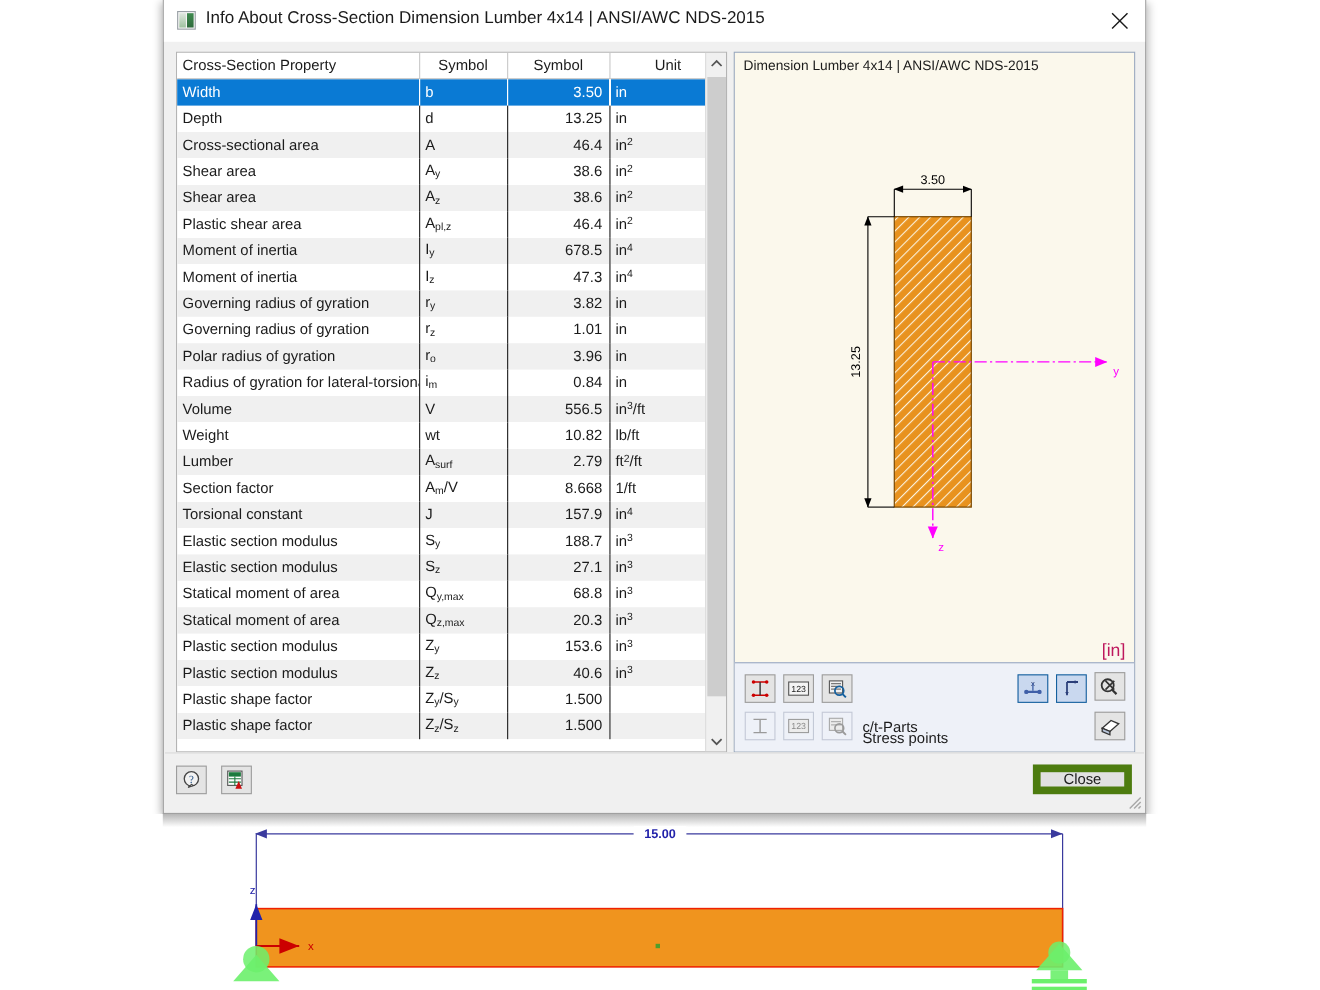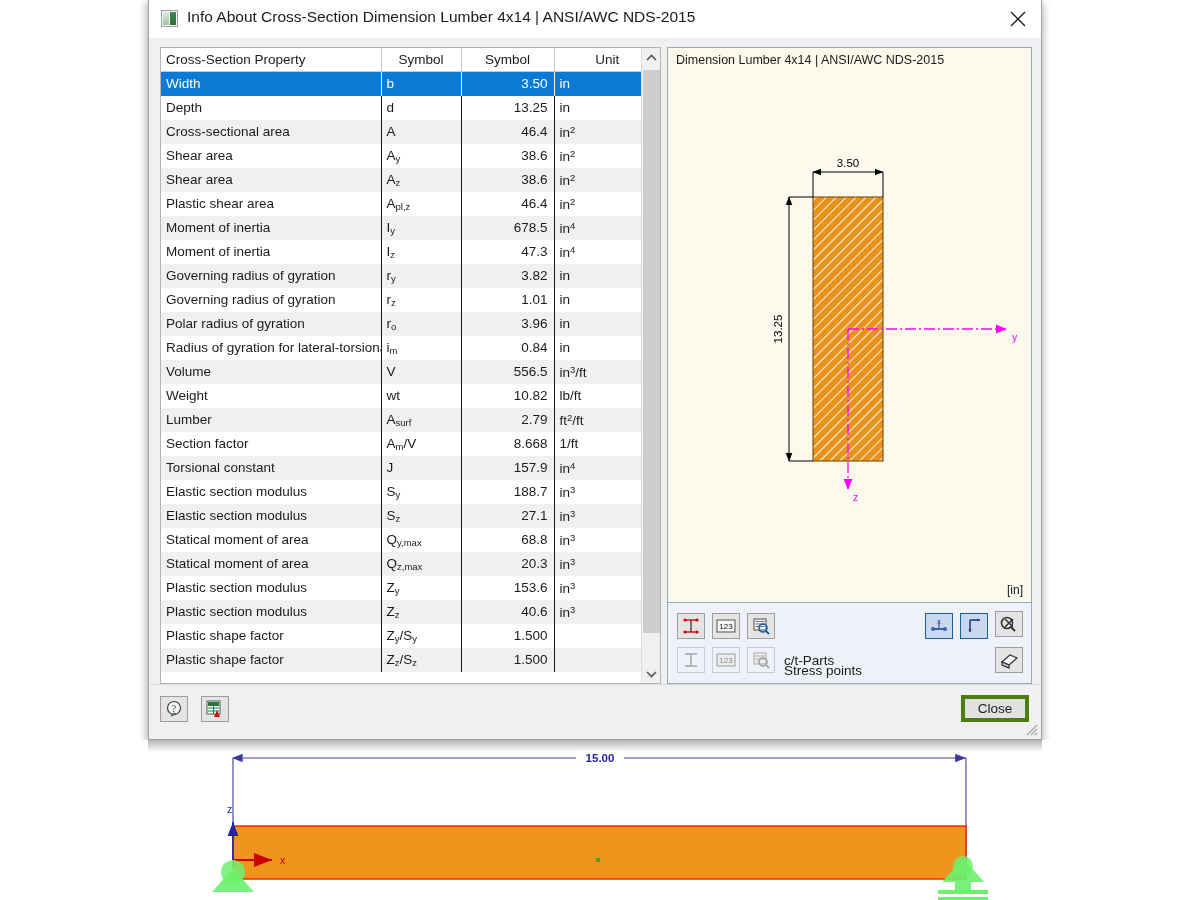--- a/index.html
+++ b/index.html
@@ -129,21 +129,21 @@
     background: #fbf8ec;
     border: 1px solid #9aa8c0;
     box-sizing: border-box;
   }
   #gfx-caption {
     position: absolute; left: 8px; top: 5px;
     font-size: 12.5px; color: #1b1b1b; white-space: nowrap;
   }
   #unit-label {
     position: absolute; right: 8px; top: 535px;
-    font-size: 12px; color: #0f172a;
+    font-size: 16px; color: #be185d;
   }
   #gfx-canvas { position: absolute; left: 0; top: 0; width: 363px; height: 553px; }
 
   
   #gfx-toolbar {
     position: absolute; left: 0px; bottom: 0px;
     width: 363px; height: 81px;
     background: #eef1f8;
     border-top: 1px solid #9aa8c0;
     box-sizing: border-box;
@@ -177,23 +177,23 @@
   .sqbtn {
     position: absolute;
     width: 28px; height: 26px;
     background: #e4e4e4;
     border: 1px solid #9d9d9d;
     box-sizing: border-box;
     display: flex; align-items: center; justify-content: center;
   }
   #close-btn {
     position: absolute; right: 11px; top: 10px;
-    width: 68px; height: 27px;
+    width: 90px; height: 27px;
     background: #e1e1e1;
-    border: 4px solid #4d7c0f;
+    border: 7px solid #4d7c0f;
     box-sizing: border-box;
     font-size: 13.5px; color: #1b1b1b;
     display: flex; align-items: center; justify-content: center;
   }
   #grip { position: absolute; right: 2px; bottom: 2px; width: 14px; height: 14px; }
 
   
   #beam-area {
     position: absolute; left: 0px; top: 740px;
     width: 1200px; height: 160px;

